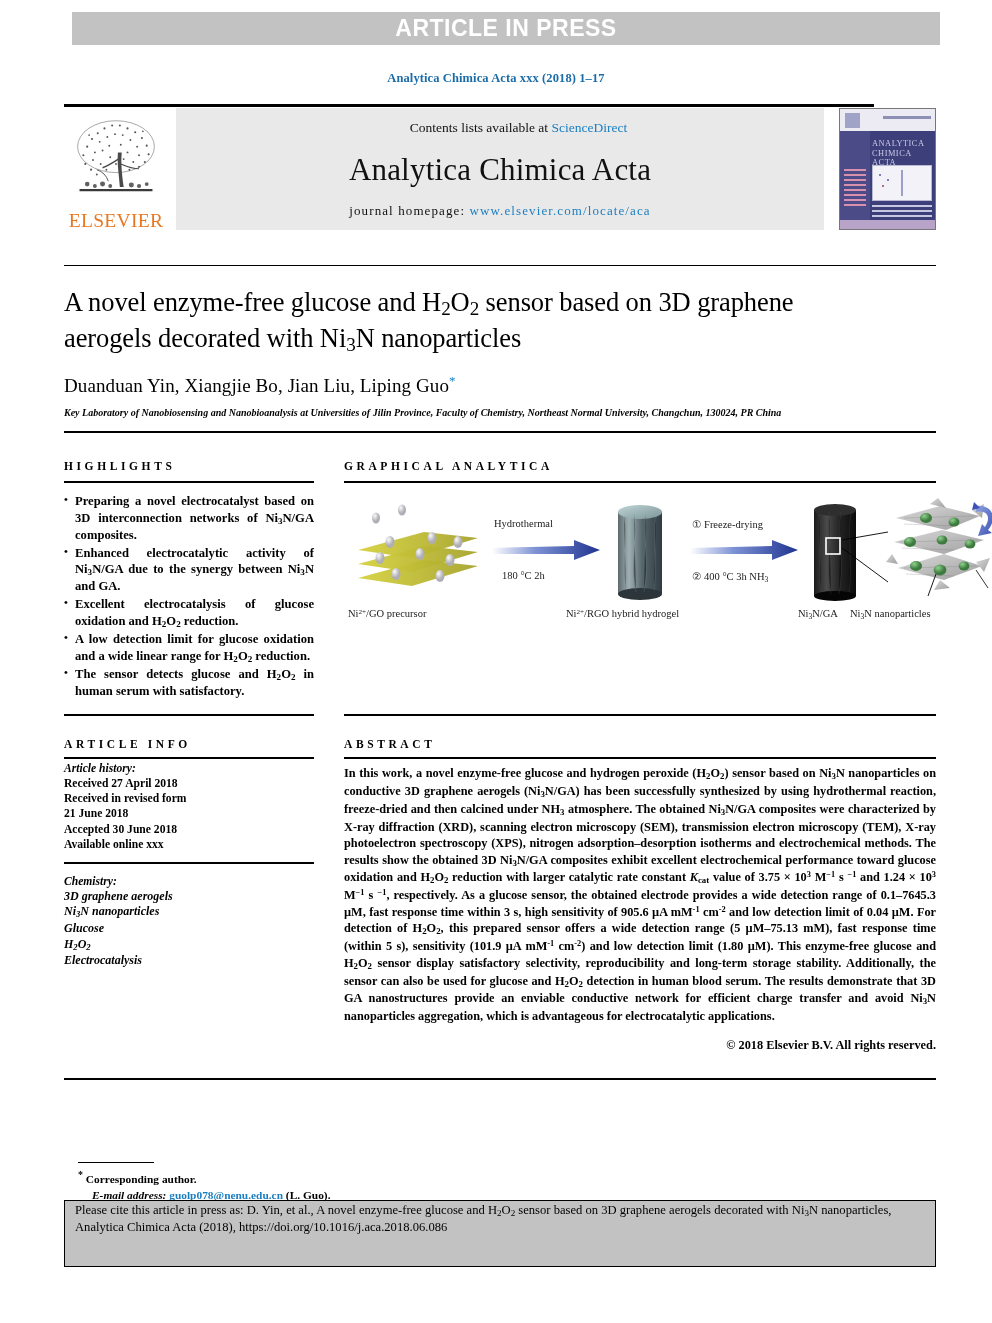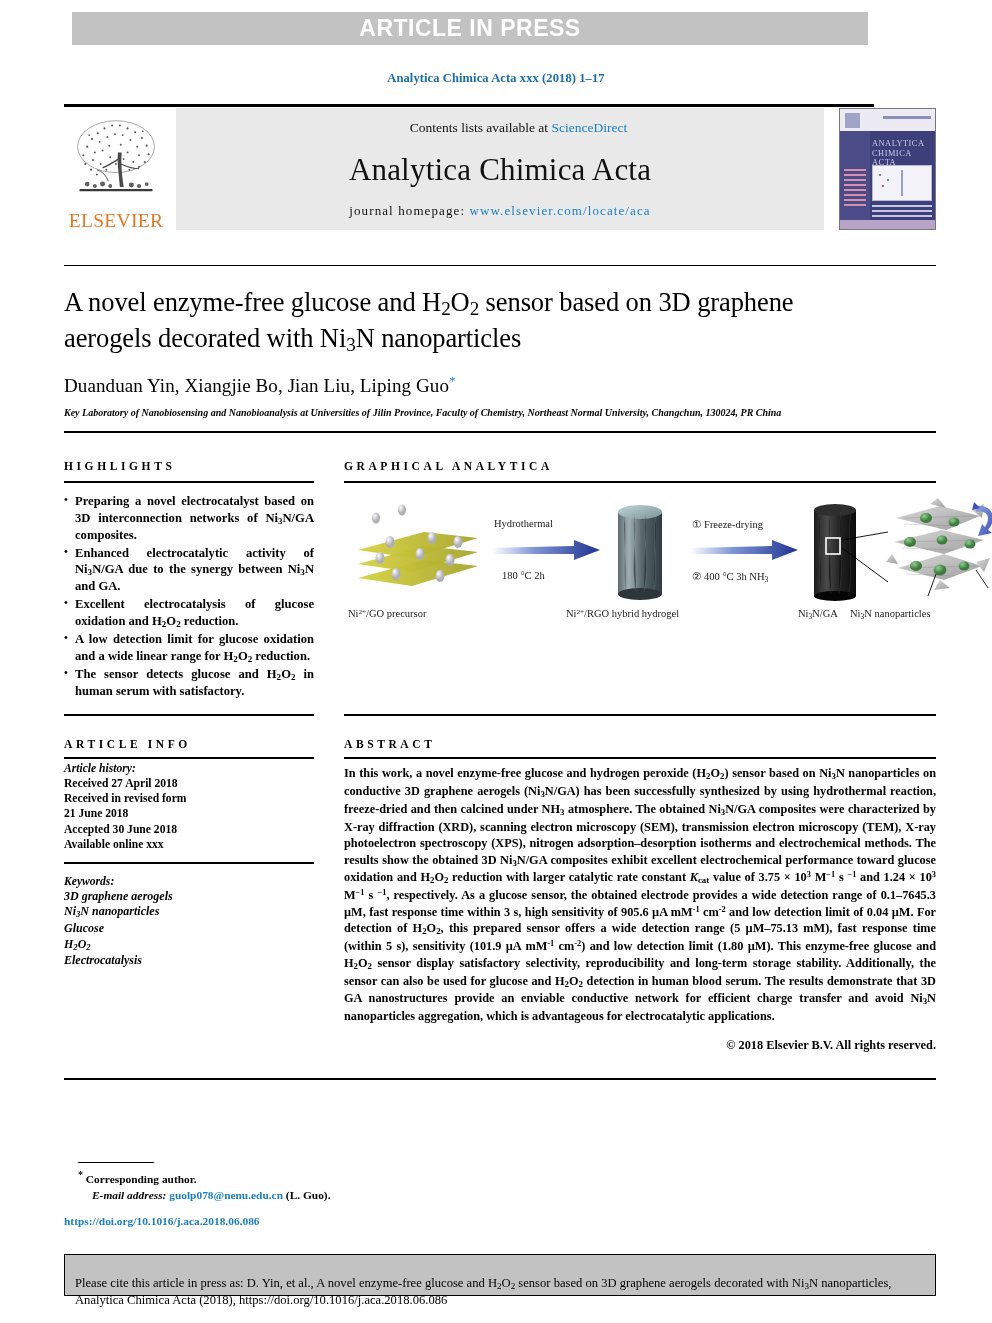--- a/index.html
+++ b/index.html
@@ -20,21 +20,21 @@
     height: 1323px;
     position: relative;
     box-sizing: border-box;
   }
 
   
   .aip-banner {
     position: absolute;
     left: 72px;
     top: 12px;
-    width: 796px;
+    width: 868px;
     height: 33px;
     background: #c2c2c2;
     display: flex;
     align-items: center;
     justify-content: center;
   }
   .aip-banner span {
     font-family: "Liberation Sans", sans-serif;
     font-weight: bold;
     font-size: 23px;
@@ -377,27 +377,27 @@
     font-size: 11.4px;
     line-height: 1.45;
     font-weight: bold;
   }
   .doi-block .doi-line { color: #1a7fc1; }
 
   
   .cite-box {
     position: absolute;
     left: 64px;
-    top: 1254px;
+    top: 1200px;
     width: 872px;
-    height: 42px;
+    height: 67px;
     background: #c2c2c2;
     border: 1.2px solid #000;
     box-sizing: border-box;
-    padding: 20px 10px 0 10px;
+    padding: 1px 10px 0 10px;
   }
   .cite-box .cite-text {
     font-size: 12.6px;
     line-height: 1.36;
     color: #000;
   }
   sub { font-size: 0.72em; vertical-align: -0.22em; }
   sup { font-size: 0.68em; vertical-align: 0.45em; }
 </style>
 </head>
@@ -710,21 +710,21 @@
     <div class="ai-line">Received 27 April 2018</div>
     <div class="ai-line">Received in revised form</div>
     <div class="ai-line">21 June 2018</div>
     <div class="ai-line">Accepted 30 June 2018</div>
     <div class="ai-line">Available online xxx</div>
   </div>
 
   <div class="rule-thin" style="left:64px; top:862px; width:250px;"></div>
 
   <div class="keywords">
-    <div class="kw-head">Keywords:</div>
+    <div class="kw-head">Chemistry:</div>
     <div class="kw-item">3D graphene aerogels</div>
     <div class="kw-item">Ni<sub>3</sub>N nanoparticles</div>
     <div class="kw-item">Glucose</div>
     <div class="kw-item">H<sub>2</sub>O<sub>2</sub></div>
     <div class="kw-item">Electrocatalysis</div>
   </div>
 
   <div class="abstract-body">
     <p>In this work, a novel enzyme-free glucose and hydrogen peroxide (H<sub>2</sub>O<sub>2</sub>) sensor based on Ni<sub>3</sub>N nanoparticles on conductive 3D graphene aerogels (Ni<sub>3</sub>N/GA) has been successfully synthesized by using hydrothermal reaction, freeze-dried and then calcined under NH<sub>3</sub> atmosphere. The obtained Ni<sub>3</sub>N/GA composites were characterized by X-ray diffraction (XRD), scanning electron microscopy (SEM), transmission electron microscopy (TEM), X-ray photoelectron spectroscopy (XPS), nitrogen adsorption–desorption isotherms and electrochemical methods. The results show the obtained 3D Ni<sub>3</sub>N/GA composites exhibit excellent electrochemical performance toward glucose oxidation and H<sub>2</sub>O<sub>2</sub> reduction with larger catalytic rate constant <i>K</i><sub>cat</sub> value of 3.75 × 10<sup>3</sup> M<sup>−1</sup> s <sup>−1</sup> and 1.24 × 10<sup>3</sup> M<sup>−1</sup> s <sup>−1</sup>, respectively. As a glucose sensor, the obtained electrode provides a wide detection range of 0.1–7645.3 µM, fast response time within 3 s, high sensitivity of 905.6 µA mM<sup>-1</sup> cm<sup>-2</sup> and low detection limit of 0.04 µM. For detection of H<sub>2</sub>O<sub>2</sub>, this prepared sensor offers a wide detection range (5 µM–75.13 mM), fast response time (within 5 s), sensitivity (101.9 µA mM<sup>-1</sup> cm<sup>-2</sup>) and low detection limit (1.80 µM). This enzyme-free glucose and H<sub>2</sub>O<sub>2</sub> sensor display satisfactory selectivity, reproducibility and long-term storage stability. Additionally, the sensor can also be used for glucose and H<sub>2</sub>O<sub>2</sub> detection in human blood serum. The results demonstrate that 3D GA nanostructures provide an enviable conductive network for efficient charge transfer and avoid Ni<sub>3</sub>N nanoparticles aggregation, which is advantageous for electrocatalytic applications.</p>
   </div>

